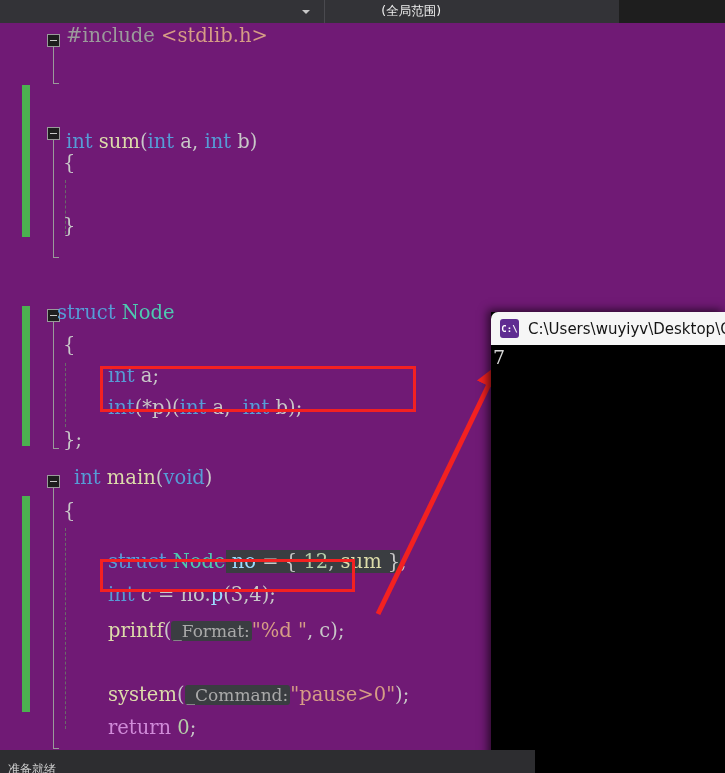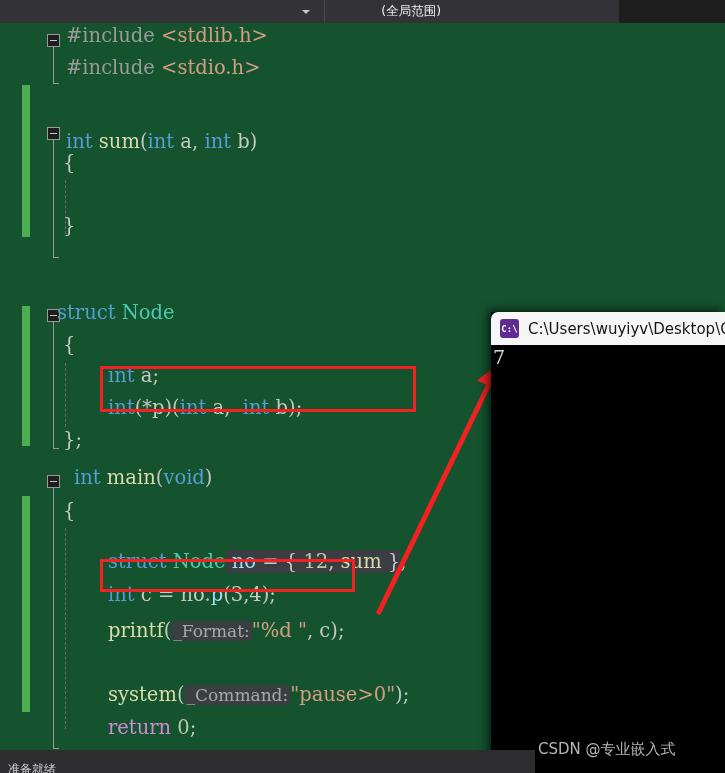--- a/index.html
+++ b/index.html
@@ -34,21 +34,21 @@
   }
   #scope-label{
     margin-left:56px;color:#efefef;font-size:12.5px;
     font-family:"DejaVu Sans","Liberation Sans",sans-serif;
     white-space:nowrap;
   }
 
   
   #editor{
     position:absolute;left:0;top:23px;width:725px;height:727px;
-    background:#14532d;
+    background:#701a75;
     overflow:hidden;
   }
   
   .changebar{
     position:absolute;left:22px;width:8px;background:#4cb050;
   }
   
   .fold{
     position:absolute;width:13px;height:13px;
     border:1px solid #9a9a9a;background:#1e1e1e;
@@ -168,21 +168,20 @@
   <div class="changebar" style="top:62px;height:152px;"></div>
   <div class="changebar" style="top:283px;height:140px;"></div>
   <div class="changebar" style="top:473px;height:216px;"></div>
 
   <div class="fold" style="left:47px;top:11px;"></div>
   <div class="foldline" style="left:53px;top:24px;height:36px;"></div>
   <div class="foldfoot" style="left:53px;top:60px;width:6px;"></div>
 
   <div class="ln" style="left:66px;top:3px;"><span class="pp">#include</span><span class="str"> &lt;stdlib.h&gt;</span></div>
 
-  <div class="ln" style="left:66px;top:35px;"><span class="pp">#include</span><span class="str"> &lt;stdio.h&gt;</span></div>
 
   <div class="fold" style="left:47px;top:104px;"></div>
   <div class="foldline" style="left:53px;top:117px;height:117px;"></div>
   <div class="foldfoot" style="left:53px;top:234px;width:6px;"></div>
   <div class="indent" style="left:65px;top:157px;height:54px;"></div>
 
   <div class="ln" style="left:66px;top:97px;margin-top:12px;"><span class="kw">int</span><span class="fn"> sum</span><span class="pl"><span class="pl">(</span><span class="kw">int</span><span class="pl"> a, </span><span class="kw">int</span><span class="pl"> b)</span></span></div>
 
   <div class="ln" style="left:63px;top:130px;"><span class="pl">{</span></div>
 
@@ -237,19 +236,18 @@
   <line x1="378" y1="614" x2="493" y2="376" stroke="#f32121" stroke-width="5" marker-end="url(#arrowhead)"></line>
 </svg>
 
 <div id="console">
   <div id="console-title">
     <span id="cmd-icon">C:\</span>
     <span id="console-path">C:\Users\wuyiyv\Desktop\Ci</span>
   </div>
   <div id="console-body">
     <div id="console-out">7</div>
-    <div id="watermark">CSDN @专业嵌入式</div>
   </div>
 </div>
 
 <div id="statusbar">
   <div id="statusbar-text">准备就绪</div>
 </div>
 
 </body></html>

